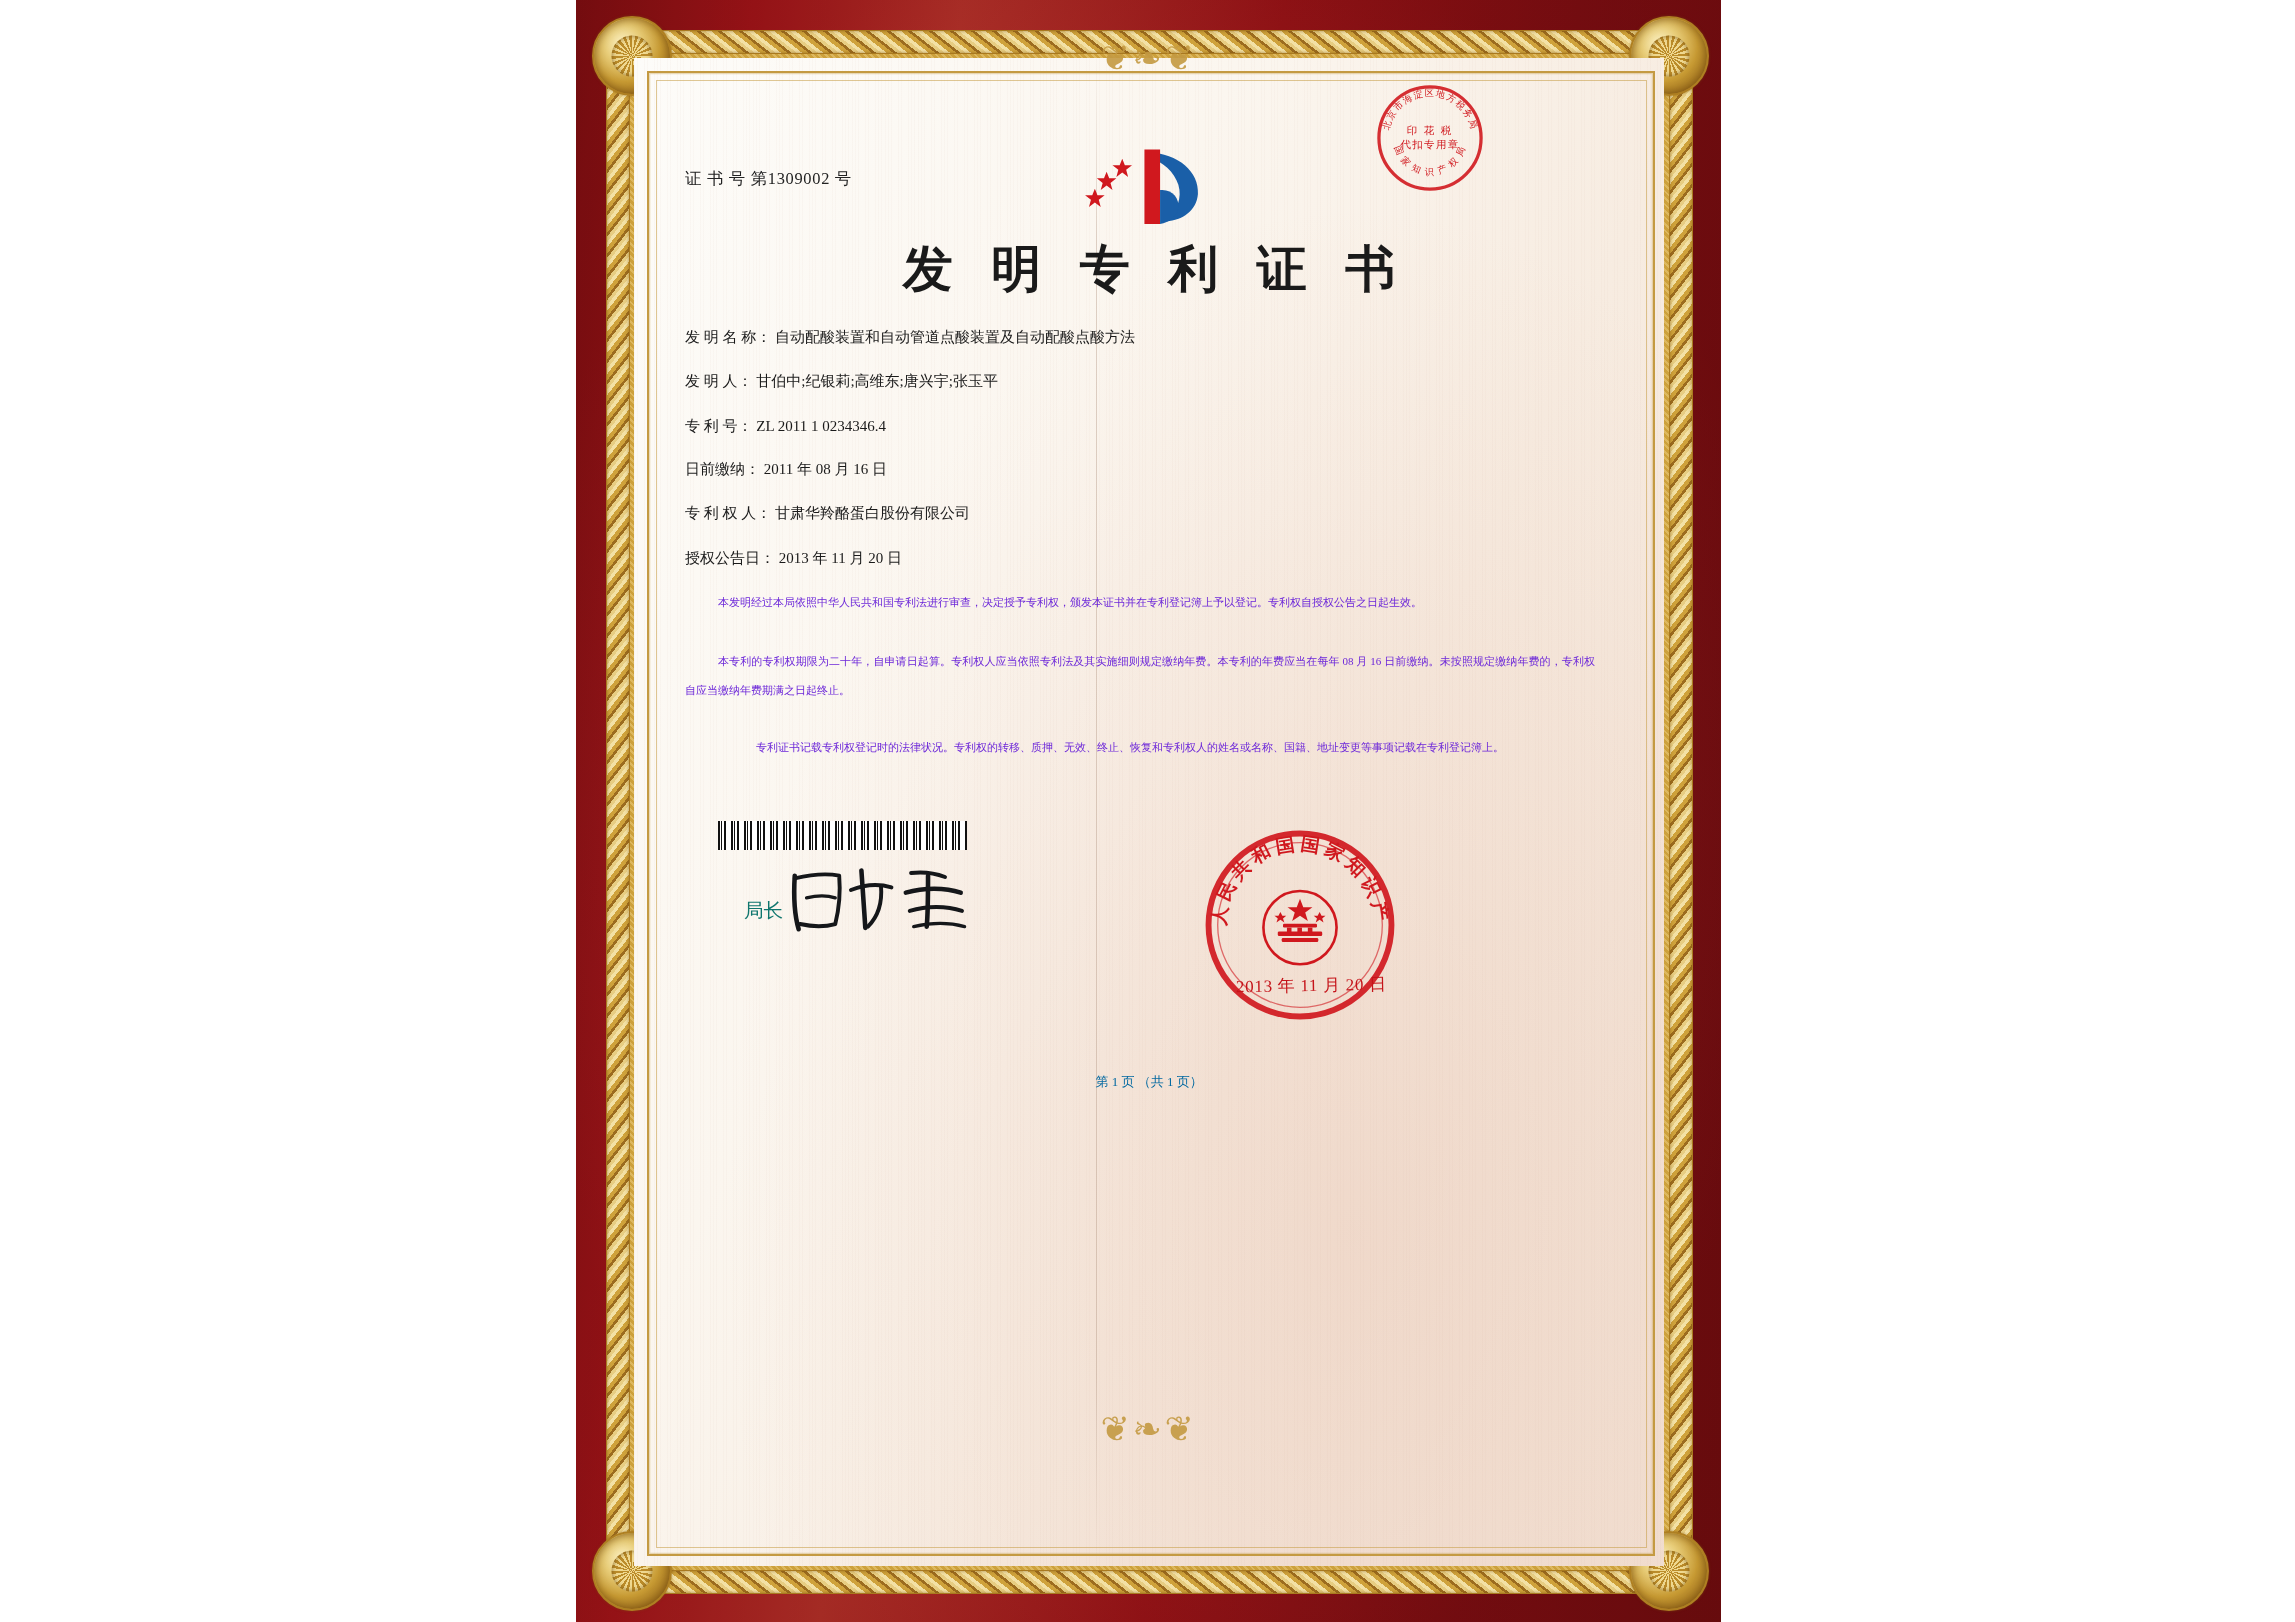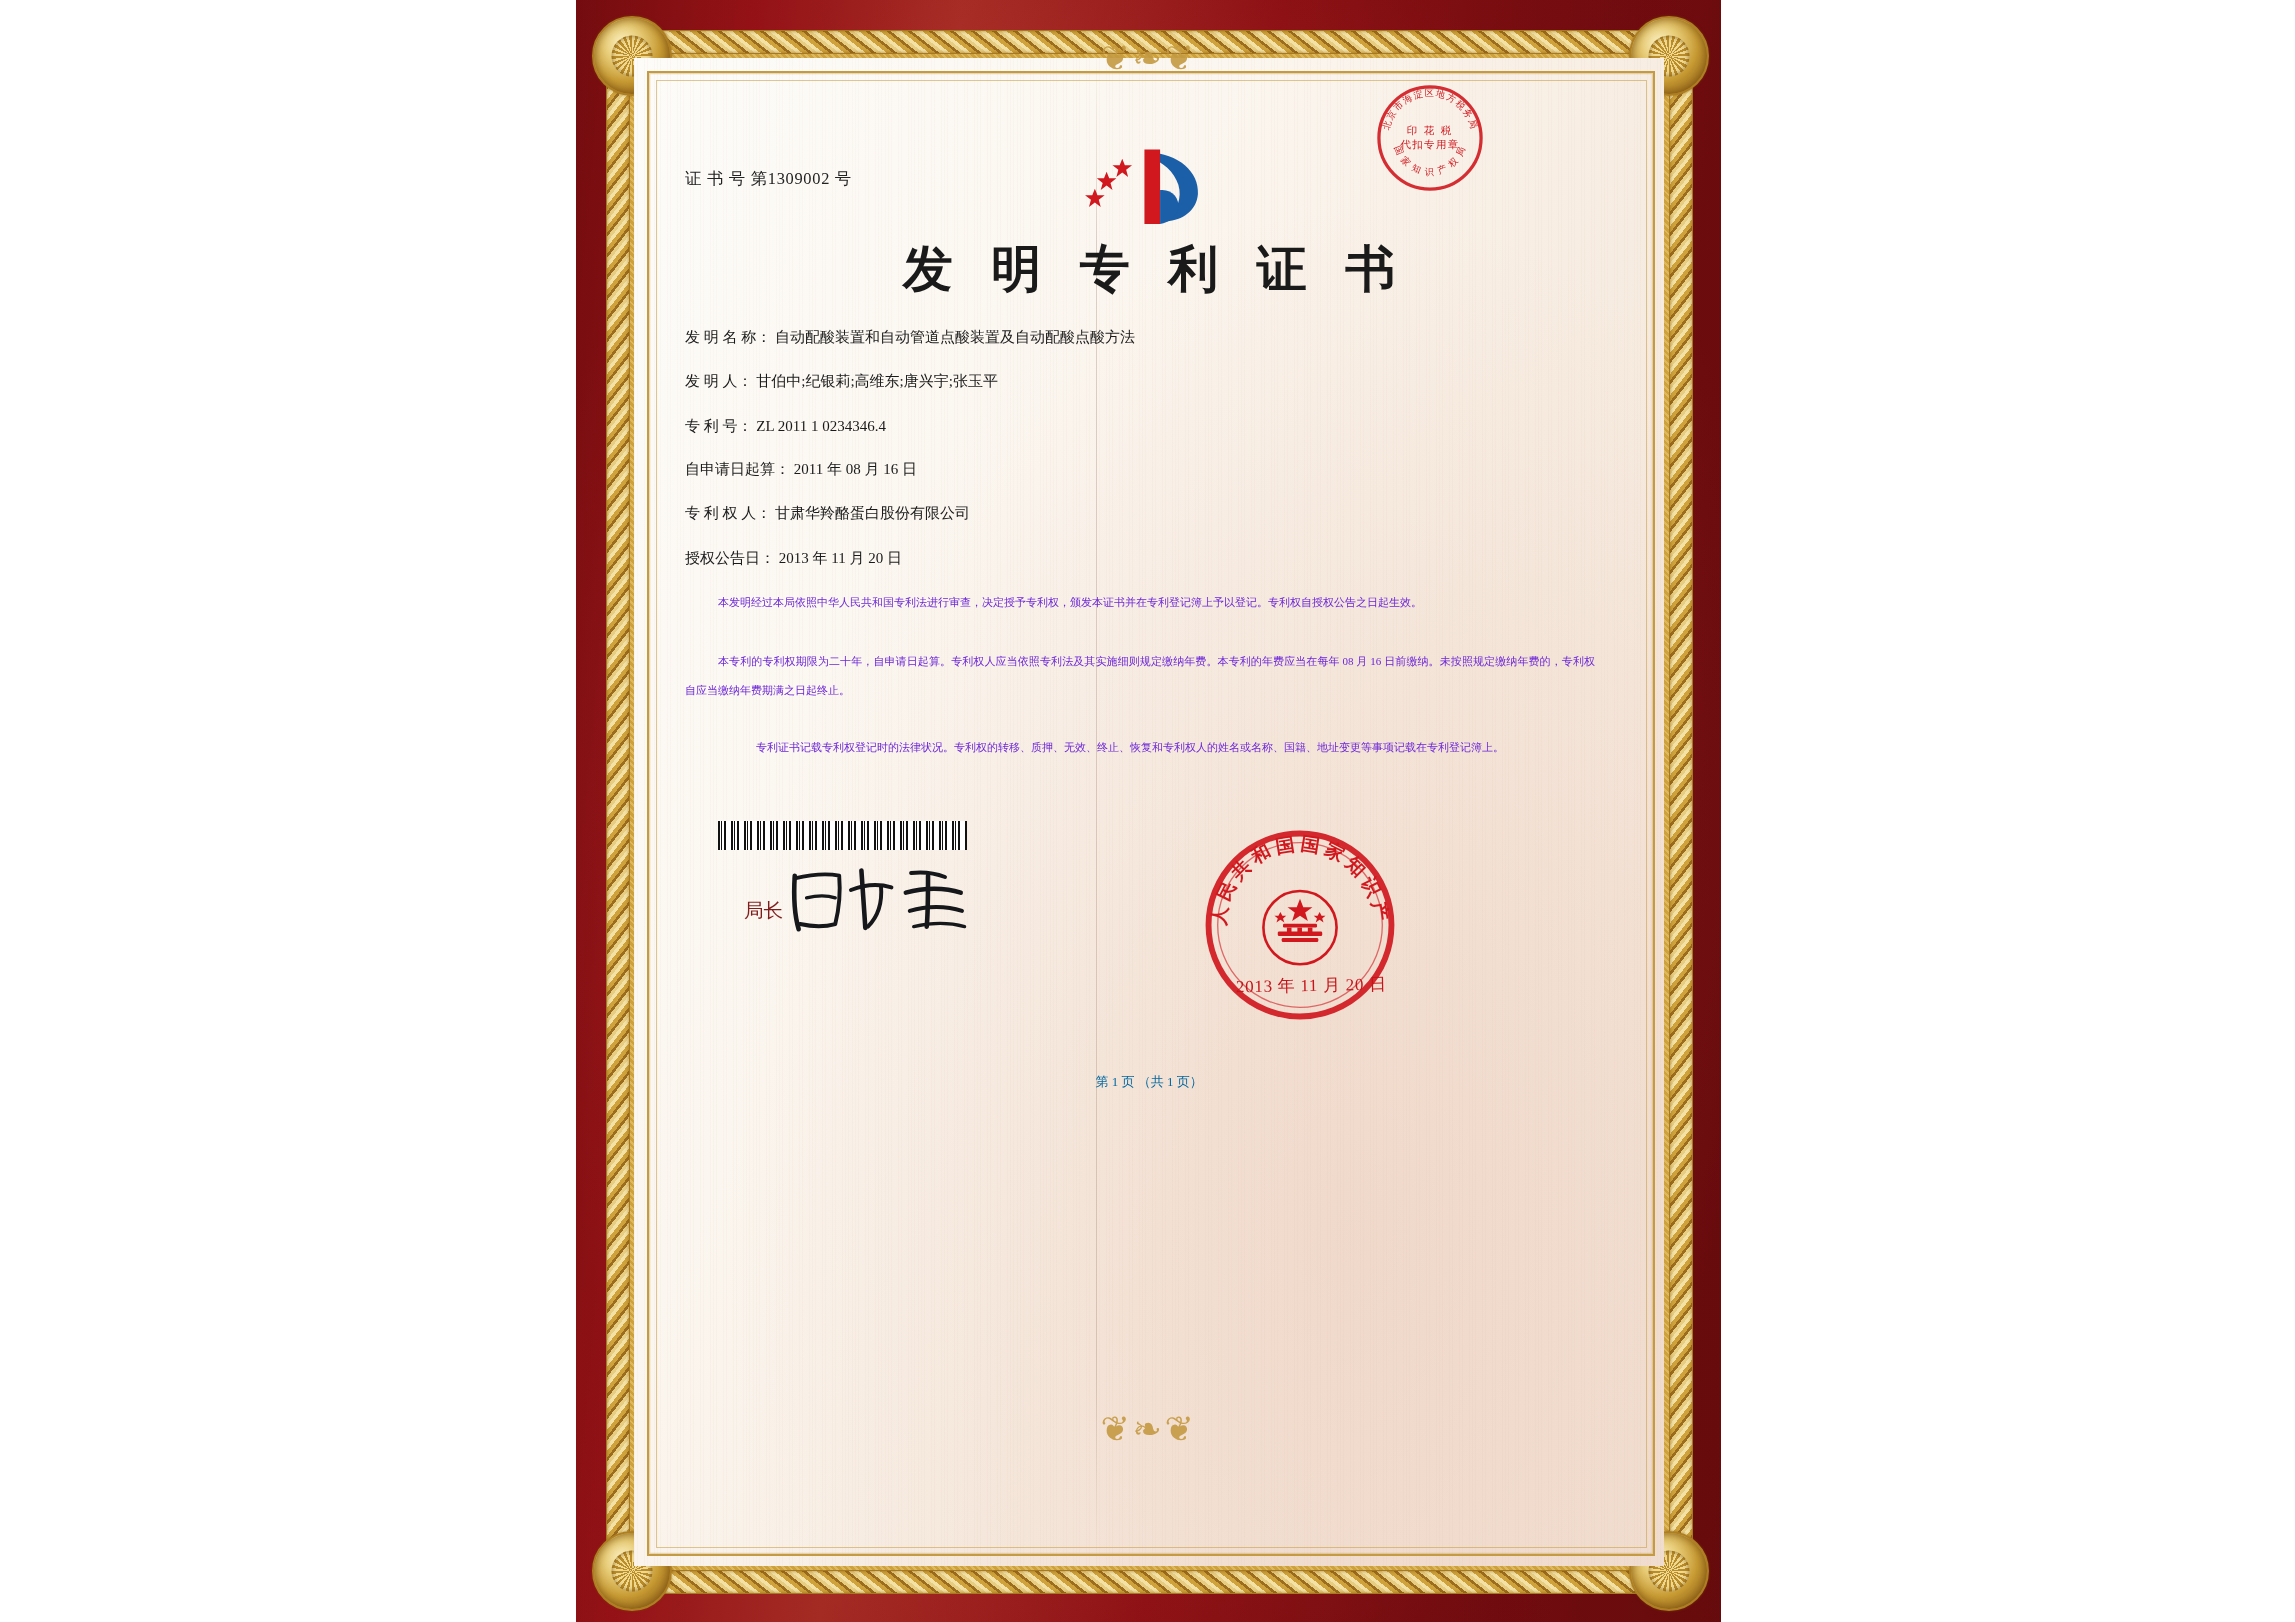--- a/index.html
+++ b/index.html
@@ -276,21 +276,21 @@
         #111 3.3px, #111 3.9px, #fff 3.9px, #fff 5.9px,
         #111 5.9px, #111 8.5px, #fff 8.5px, #fff 9.8px,
         #111 9.8px, #111 10.5px, #fff 10.5px, #fff 13px);
   }
 
   .sign-label {
     position: absolute;
     left: 97px;
     top: 826px;
     font-size: 19.6px;
-    color: #7f1d1d;
+    color: #0f766e;
   }
   .signature {
     position: absolute;
     left: 136px;
     top: 790px;
     width: 196px;
     height: 79px;
   }
 
   
@@ -395,21 +395,21 @@
         <span class="field-label">发 明 人：</span>
         <span class="field-value">甘伯中;纪银莉;高维东;唐兴宇;张玉平</span>
       </div>
 
       <div class="field-row r3">
         <span class="field-label">专 利 号：</span>
         <span class="field-value">ZL 2011 1 0234346.4</span>
       </div>
 
       <div class="field-row r4">
-        <span class="field-label">自申请日起算：</span>
+        <span class="field-label">日前缴纳：</span>
         <span class="field-value">2011 年 08 月 16 日</span>
       </div>
 
       <div class="field-row r5">
         <span class="field-label">专 利 权 人：</span>
         <span class="field-value">甘肃华羚酪蛋白股份有限公司</span>
       </div>
 
       <div class="field-row r6">
         <span class="field-label">授权公告日：</span>

